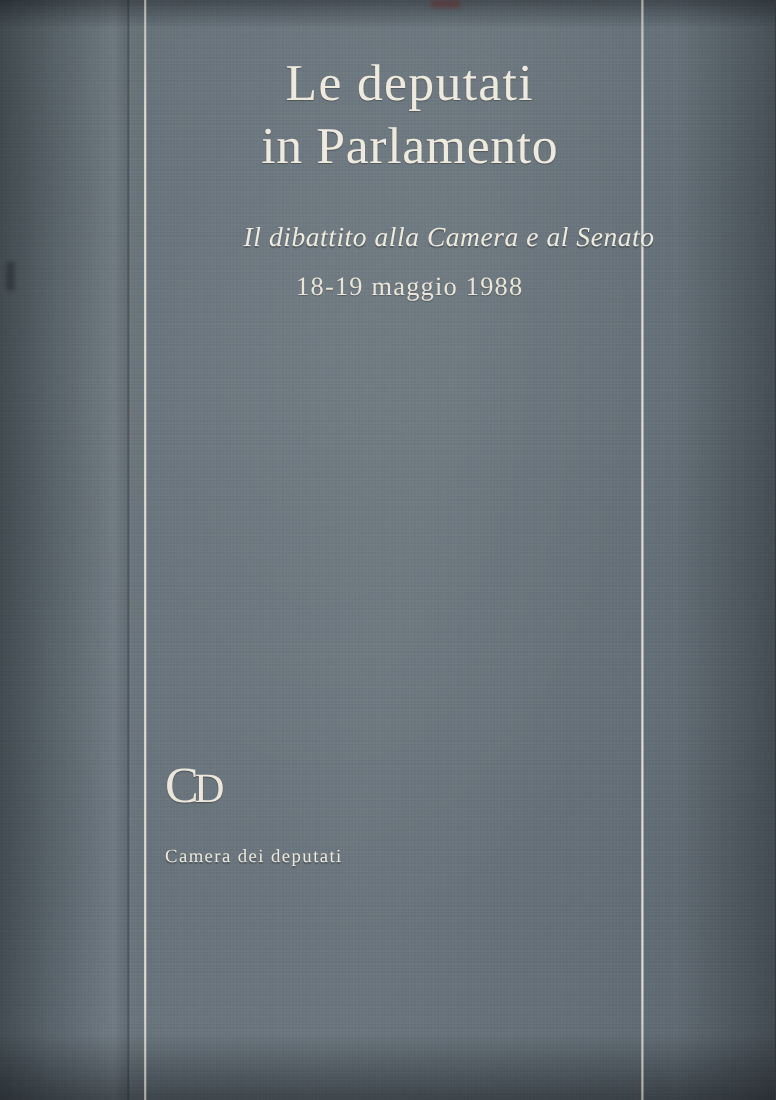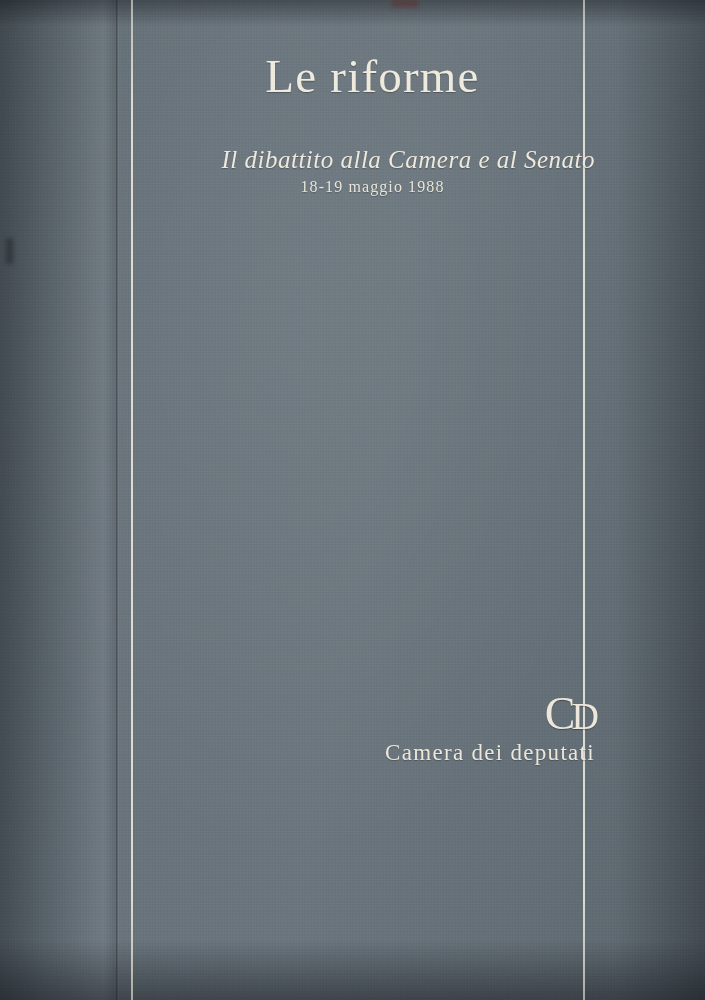--- a/index.html
+++ b/index.html
@@ -124,49 +124,50 @@
     font-family: "Liberation Serif", serif;
     font-style: italic;
     font-size: 25px;
     line-height: 33px;
     letter-spacing: 0.5px;
     color: #eee9dd;
     text-shadow: 0 1px 1px rgba(0,0,0,0.25);
     text-align: right;
   }
   .dates {
-    margin-top: 2px;
-    font-family: "Liberation Serif", serif;
-    font-size: 16px;
+    margin-top: 15px;
+    font-family: "Liberation Serif", serif;
+    font-size: 24px;
     letter-spacing: 1.1px;
     color: #eae5d8;
     text-shadow: 0 1px 1px rgba(0,0,0,0.25);
   }
 
   
   .publisher {
     position: absolute;
     left: 150px;
     right: 110px;
     top: 690px;
-    text-align: right;
+    text-align: left;
     color: #ece7da;
   }
   .logo {
     font-family: "Liberation Serif", serif;
     font-size: 44px;
     line-height: 48px;
     letter-spacing: -4px;
     text-shadow: 0 1px 1px rgba(0,0,0,0.3);
   }
   .logo .c { font-size: 46px; }
   .logo .d { font-size: 38px; }
   .publisher-name {
-    font-family: "Liberation Serif", serif;
-    font-size: 23px;
+    margin-top: 28px;
+    font-family: "Liberation Serif", serif;
+    font-size: 17px;
     letter-spacing: 1.3px;
     color: #ece7da;
     text-shadow: 0 1px 1px rgba(0,0,0,0.25);
   }
 </style>
 </head>
 <body>
 
 <div class="cover">
 
@@ -176,21 +177,22 @@
   <div class="right-shade"></div>
   <div class="top-shade"></div>
   <div class="bottom-shade"></div>
   <div class="edge-mark-top"></div>
   <div class="edge-mark-left"></div>
 
   <div class="rule rule-left"></div>
   <div class="rule rule-right"></div>
 
   <div class="titleblock">
-    <div class="title-line l1">Le  riforme</div>
+    <div class="title-line l1">Le  deputati</div>
+    <div class="title-line l3">in  Parlamento</div>
     <div class="subtitle">Il dibattito alla Camera e al Senato</div>
     <div class="dates">18-19  maggio  1988</div>
   </div>
 
   <div class="publisher">
     <div class="logo">
       <span class="c">C</span><span class="d">D</span>
     </div>
     <div class="publisher-name">Camera dei deputati</div>
   </div>

